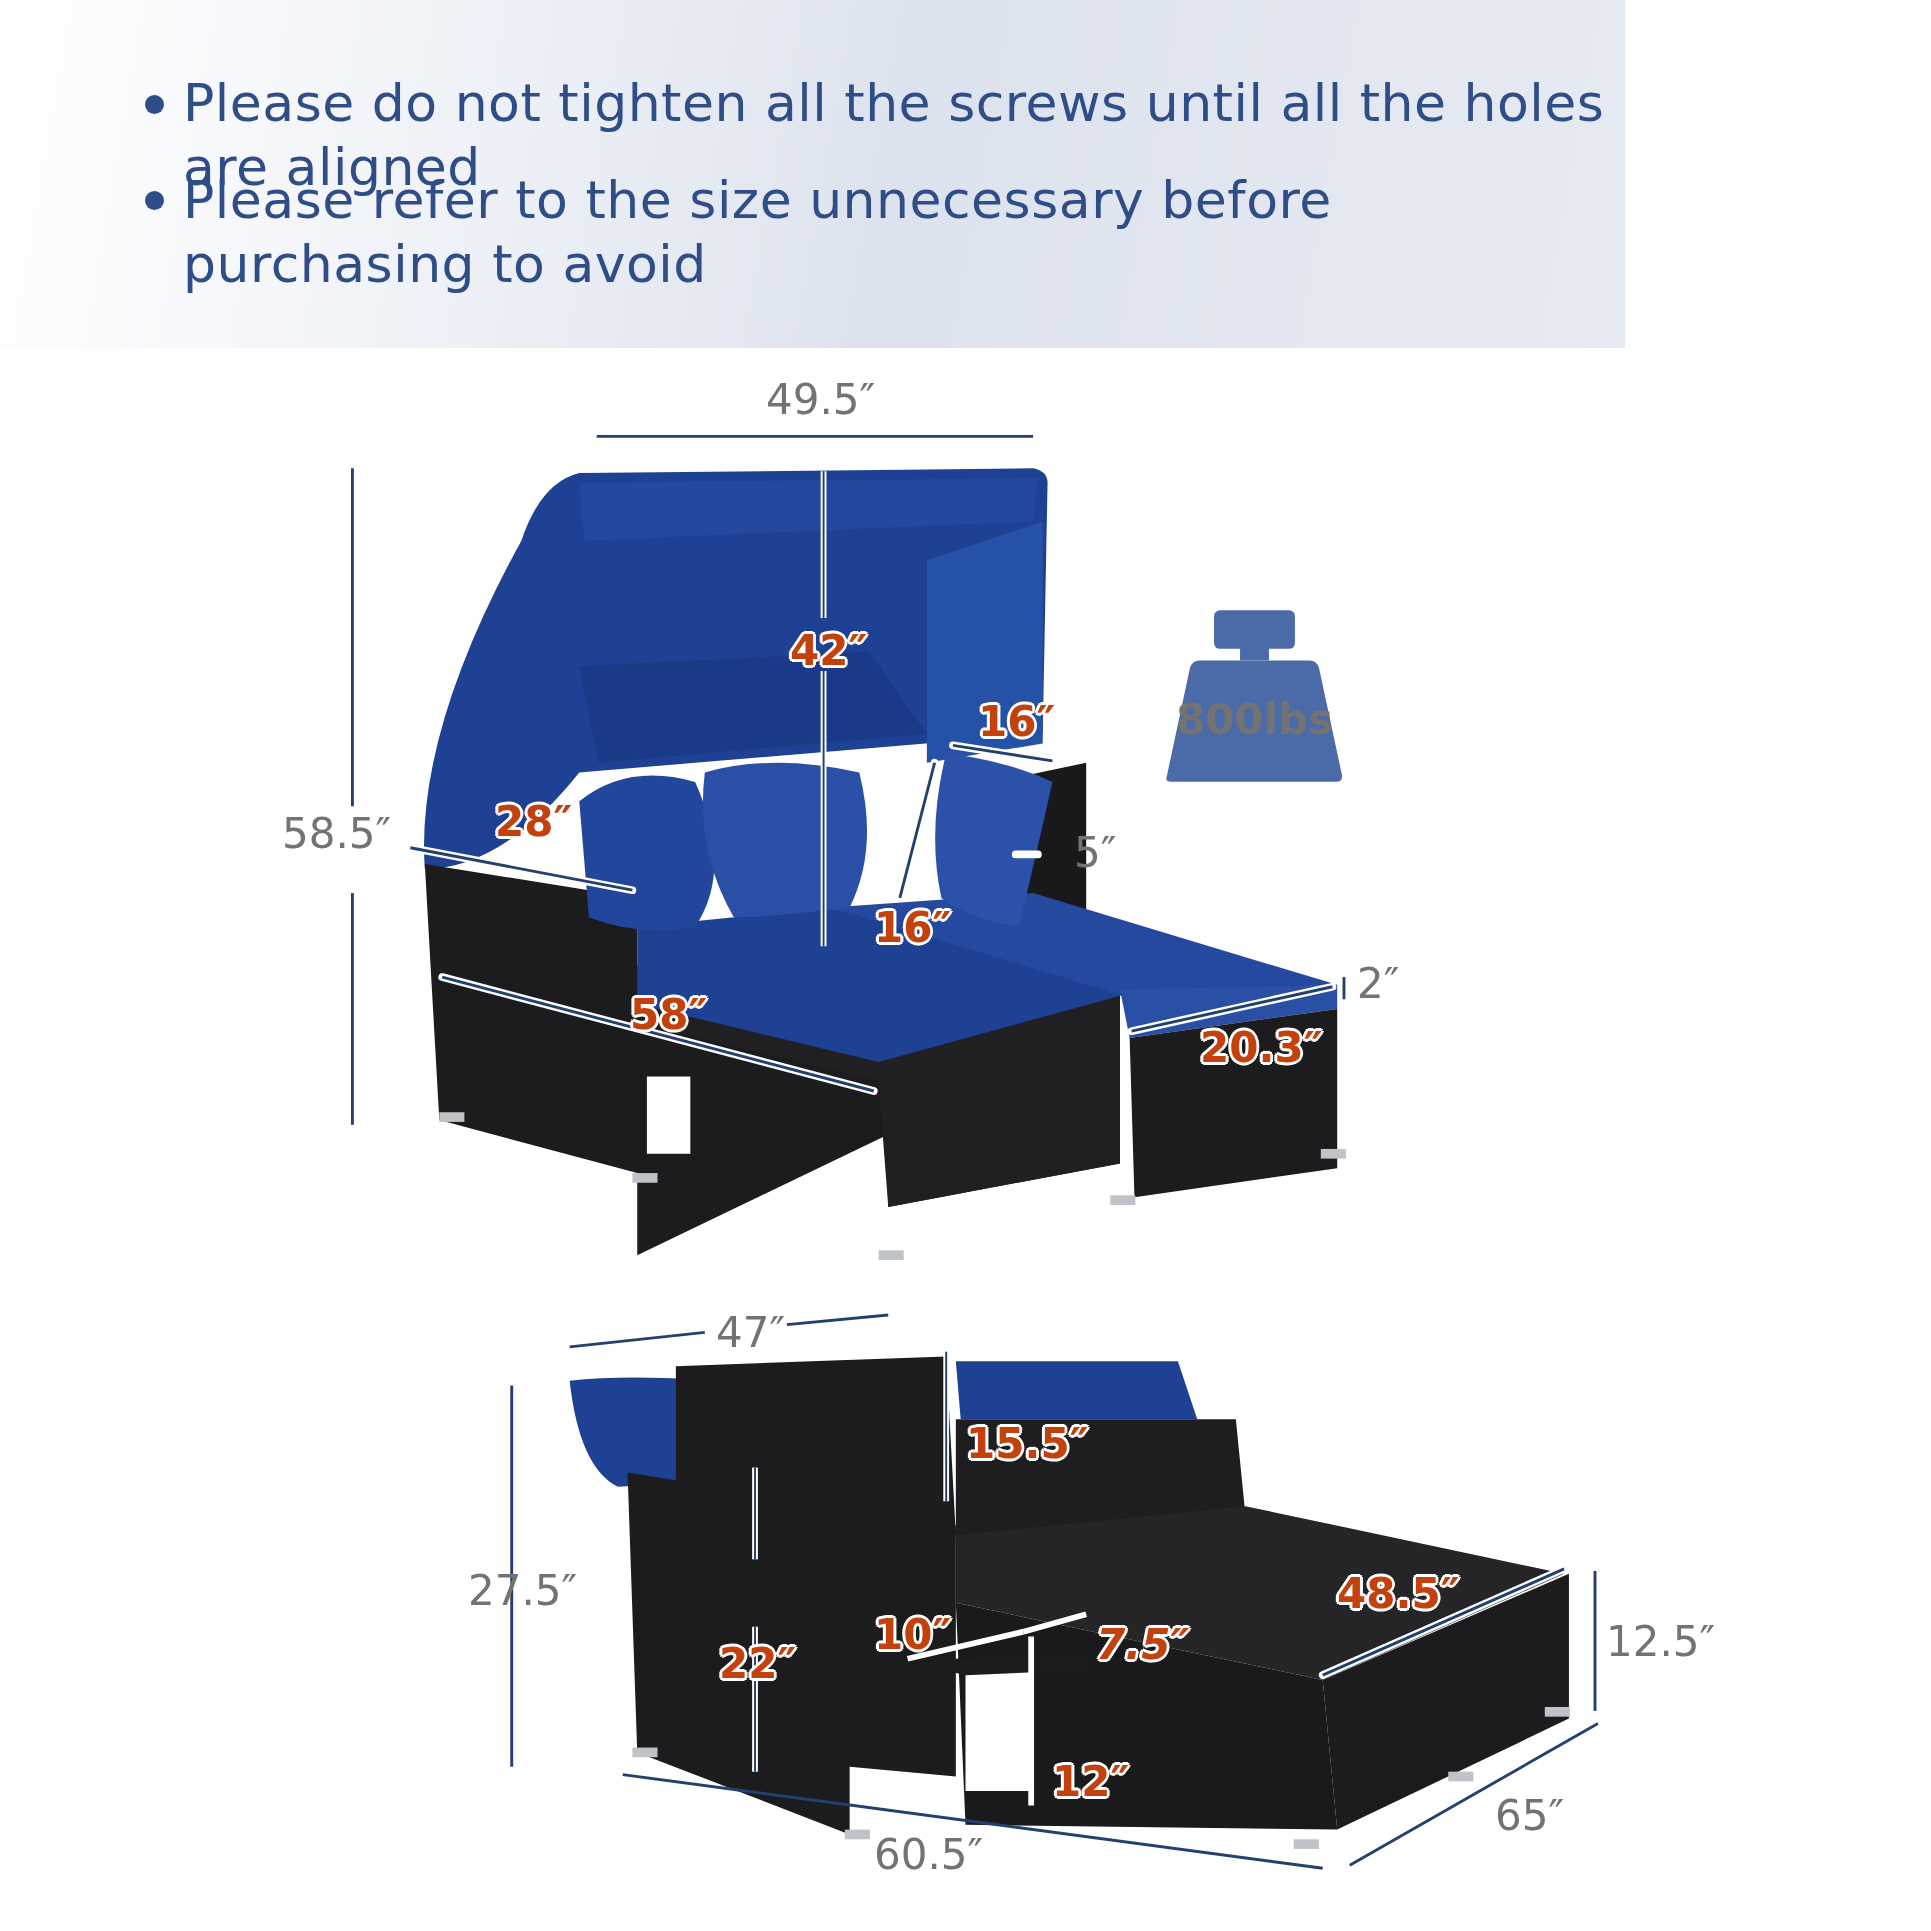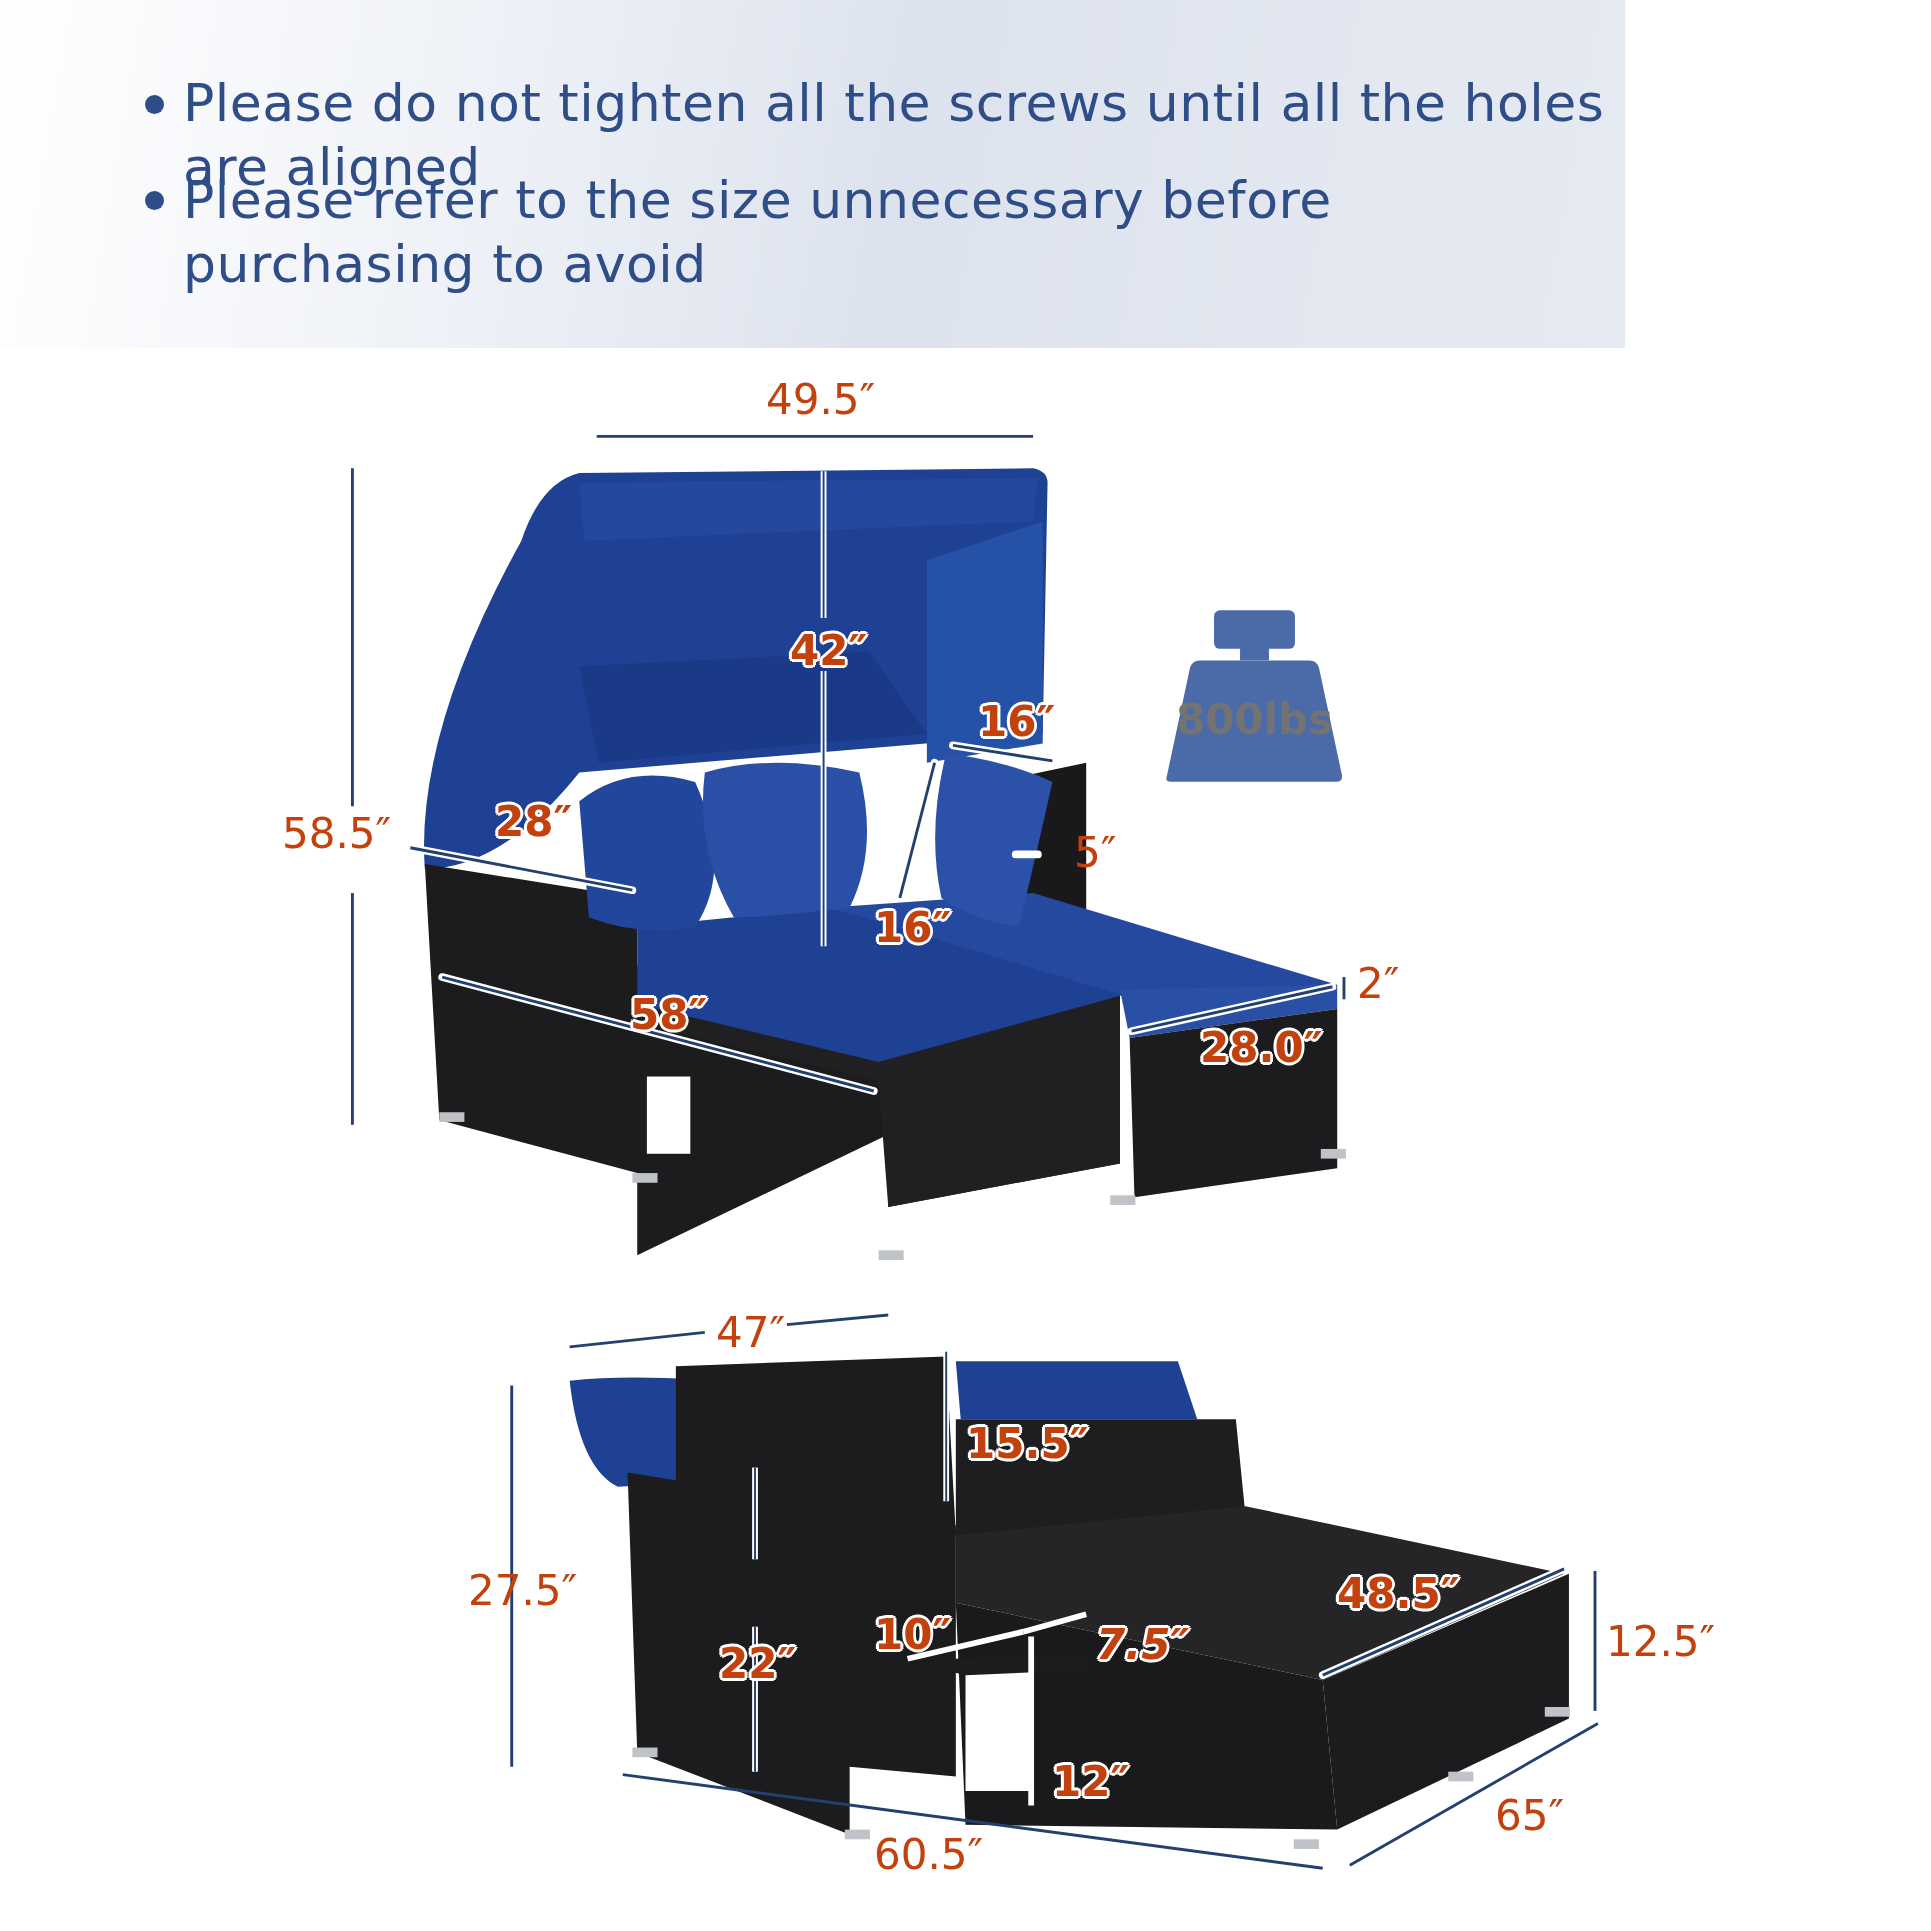--- a/index.html
+++ b/index.html
@@ -3,21 +3,21 @@
 <meta charset="utf-8">
 <style>
   html, body { margin:0; padding:0; }
   body { width:1931px; height:1931px; position:relative; background:#ffffff; overflow:hidden;
          font-family:"Liberation Sans", "DejaVu Sans", sans-serif; color:#2c4a80; }
   .header { position:absolute; left:0; top:0; width:1625px; height:348px;
             background:linear-gradient(100deg,#ffffff 0%,#eef1f7 30%,#dde3ee 55%,#e6eaf2 100%); }
   .note { position:absolute; left:145px; font-size:52px; line-height:64px; color:#2f4d86;
           font-family:"DejaVu Sans", sans-serif; letter-spacing:0.5px; }
   .bullet { position:absolute; width:19.3px; height:19.3px; border-radius:50%; background:#2f4d86; left:145px; }
-  .dim { position:absolute; font-size:42px; color:#c2410c; font-family:"DejaVu Sans", sans-serif; white-space:nowrap; }
+  .dim { position:absolute; font-size:42px; color:#737373; font-family:"DejaVu Sans", sans-serif; white-space:nowrap; }
   .outl { position:absolute; font-size:42px; font-weight:bold; color:#c2410c; white-space:nowrap;
           font-family:"DejaVu Sans", sans-serif;
           -webkit-text-stroke:0; text-shadow: 1.9px 0 #fff, -1.9px 0 #fff, 0 1.9px #fff, 0 -1.9px #fff,
           1.9px 1.9px #fff, -1.9px -1.9px #fff, 1.9px -1.9px #fff, -1.9px 1.9px #fff, 2.9px 0 #fff, -2.9px 0 #fff, 0 2.9px #fff, 0 -2.9px #fff; }
   svg { position:absolute; left:0; top:0; }
   .weight { position:absolute; left:1163px; top:610px; width:183px; height:174px; }
   .weight-label { position:absolute; left:0; width:183px; top:85px; text-align:center; color:#737373;
                   font-size:42px; font-weight:bold; font-family:"DejaVu Sans", sans-serif; }
 </style>
 </head>
@@ -125,21 +125,21 @@
 
 <div class="dim" style="left:766px; top:375px;">49.5″</div>
 <div class="dim" style="left:282px; top:809px;">58.5″</div>
 <div class="outl" style="left:790px; top:626px;">42″</div>
 <div class="outl" style="left:495px; top:797px;">28″</div>
 <div class="outl" style="left:978px; top:697px;">16″</div>
 <div class="outl" style="left:874px; top:903px;">16″</div>
 <div class="dim" style="left:1074px; top:828px;">5″</div>
 <div class="outl" style="left:630px; top:990px;">58″</div>
 <div class="dim" style="left:1357px; top:959px;">2″</div>
-<div class="outl" style="left:1200px; top:1023px;">28.0″</div>
+<div class="outl" style="left:1200px; top:1023px;">20.3″</div>
 
 <div class="dim" style="left:716px; top:1308px;">47″</div>
 <div class="dim" style="left:468px; top:1566px;">27.5″</div>
 <div class="outl" style="left:966px; top:1419px;">15.5″</div>
 <div class="outl" style="left:719px; top:1610px;margin-top:29px;">22″</div>
 <div class="outl" style="left:874px; top:1610px;">10″</div>
 <div class="outl" style="left:1096px; top:1620px;font-style:italic;">7.5″</div>
 <div class="outl" style="left:1052px; top:1757px;">12″</div>
 <div class="outl" style="left:1337px; top:1569px;">48.5″</div>
 <div class="dim" style="left:1606px; top:1617px;">12.5″</div>

